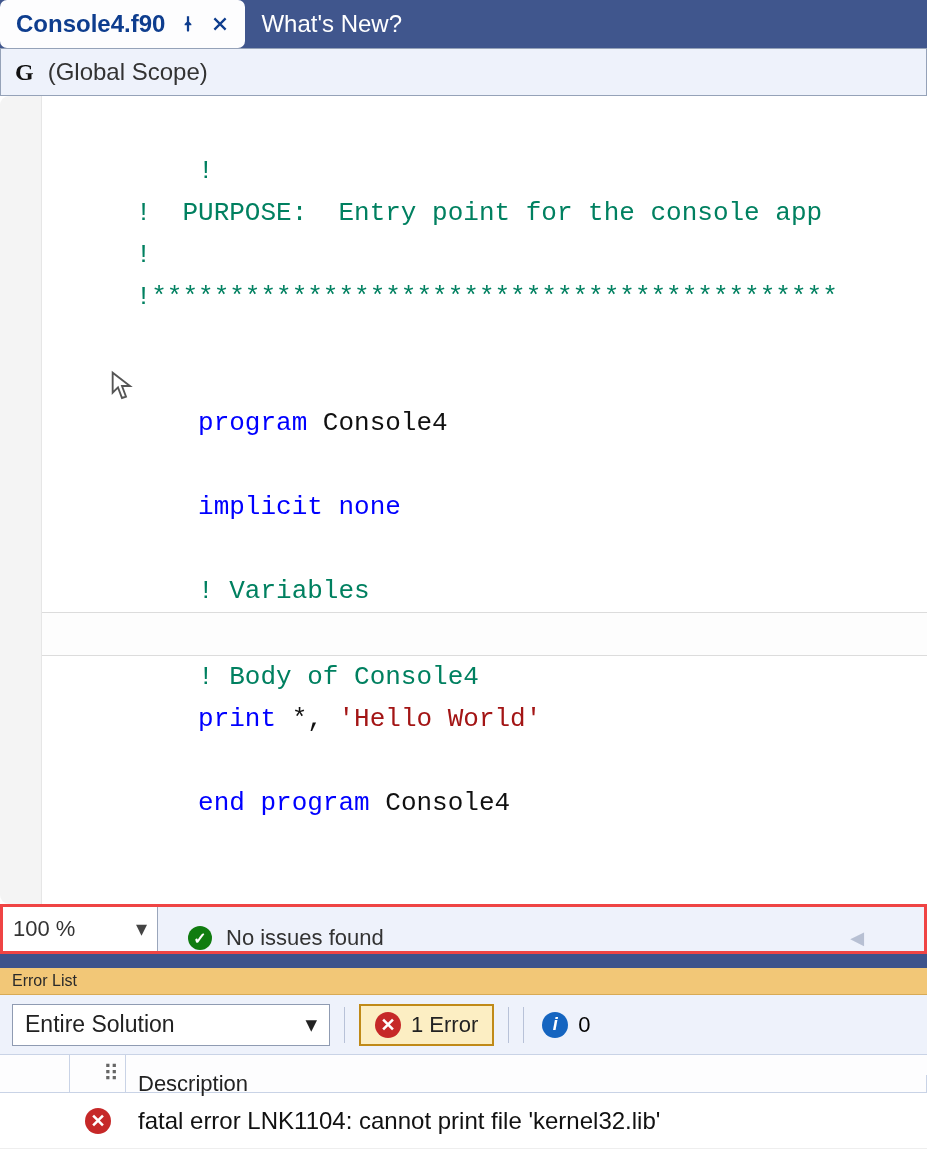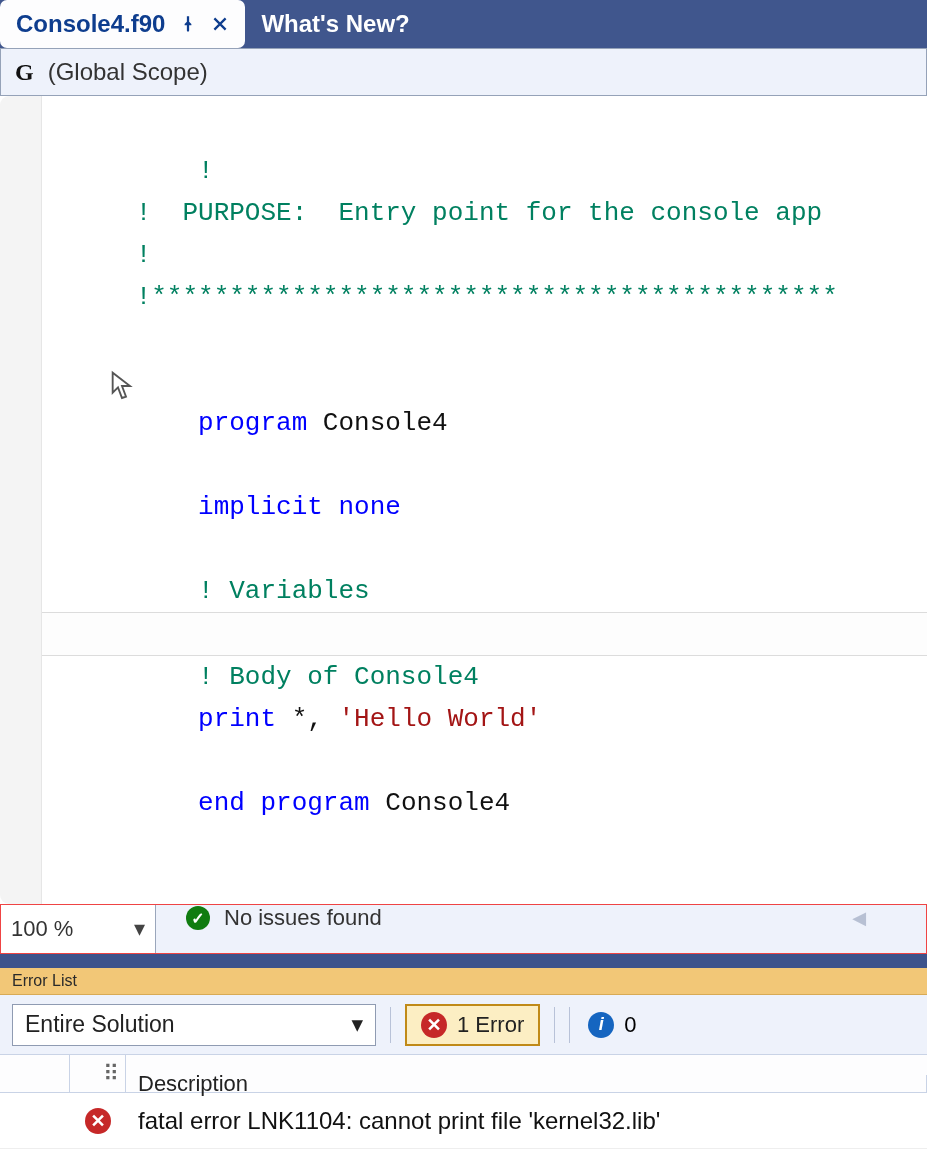--- a/index.html
+++ b/index.html
@@ -19,21 +19,20 @@
     height: 48px;
   }
   .tab {
     display: flex;
     align-items: center;
     padding: 0 16px;
     font-size: 24px;
     color: #fff;
     gap: 14px;
     cursor: pointer;
-    font-weight: bold;
   }
   .tab.active {
     background: #fdfdfe;
     color: #0e3d8e;
     font-weight: 600;
     border-radius: 7px;
   }
   .tab .pin, .tab .close { display:inline-flex; }
   
   .scopebar {
@@ -91,23 +90,23 @@
     background: #fdfdfd;
     border-top: 1px solid #dcdcdc;
     border-bottom: 1px solid #dcdcdc;
     min-height: 40px;
     margin-left: 0;
     padding-left: 0;
   }
   
   .editor-status {
     display: flex;
-    align-items: flex-start;
+    align-items: flex-end;
     height: 50px;
-    border: 1px solid #ef4444;
+    border: 3px solid #ef4444;
     background: #eef2fb;
     font-size: 22px;
     color: #333;
   }
   .zoom-box {
     width: 155px;
     height: 100%;
     border-right: 1px solid #9aa6bb;
     background: #fff;
     display: flex;
@@ -149,21 +148,21 @@
     gap: 14px;
     padding: 10px 12px;
     background: #eef2fb;
     height: 60px;
     border-bottom: 1px solid #c9d3e6;
   }
   .dropdown {
     display: flex;
     align-items: center;
     justify-content: space-between;
-    width: 364px;
+    width: 318px;
     height: 42px;
     background: #fff;
     border: 1px solid #8f9bb2;
     padding: 0 12px;
     font-size: 23px;
     color: #222;
     cursor: pointer;
   }
   .vdiv {
     width: 1px; height: 36px; background: #b8c2d8;

